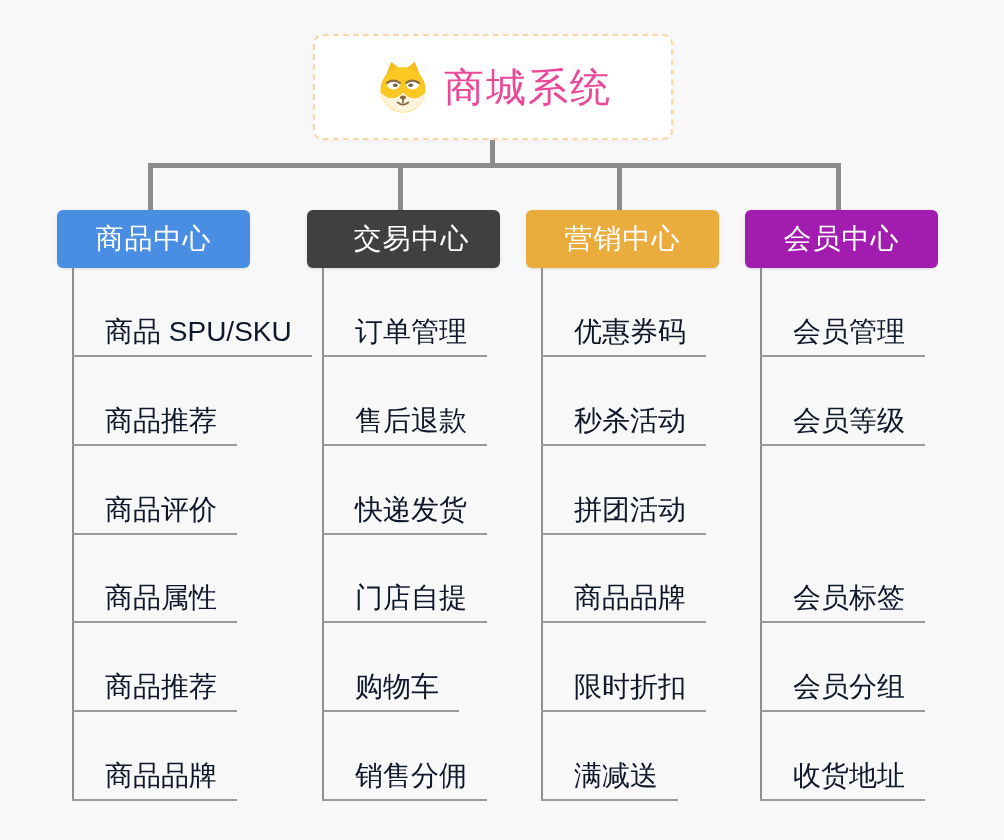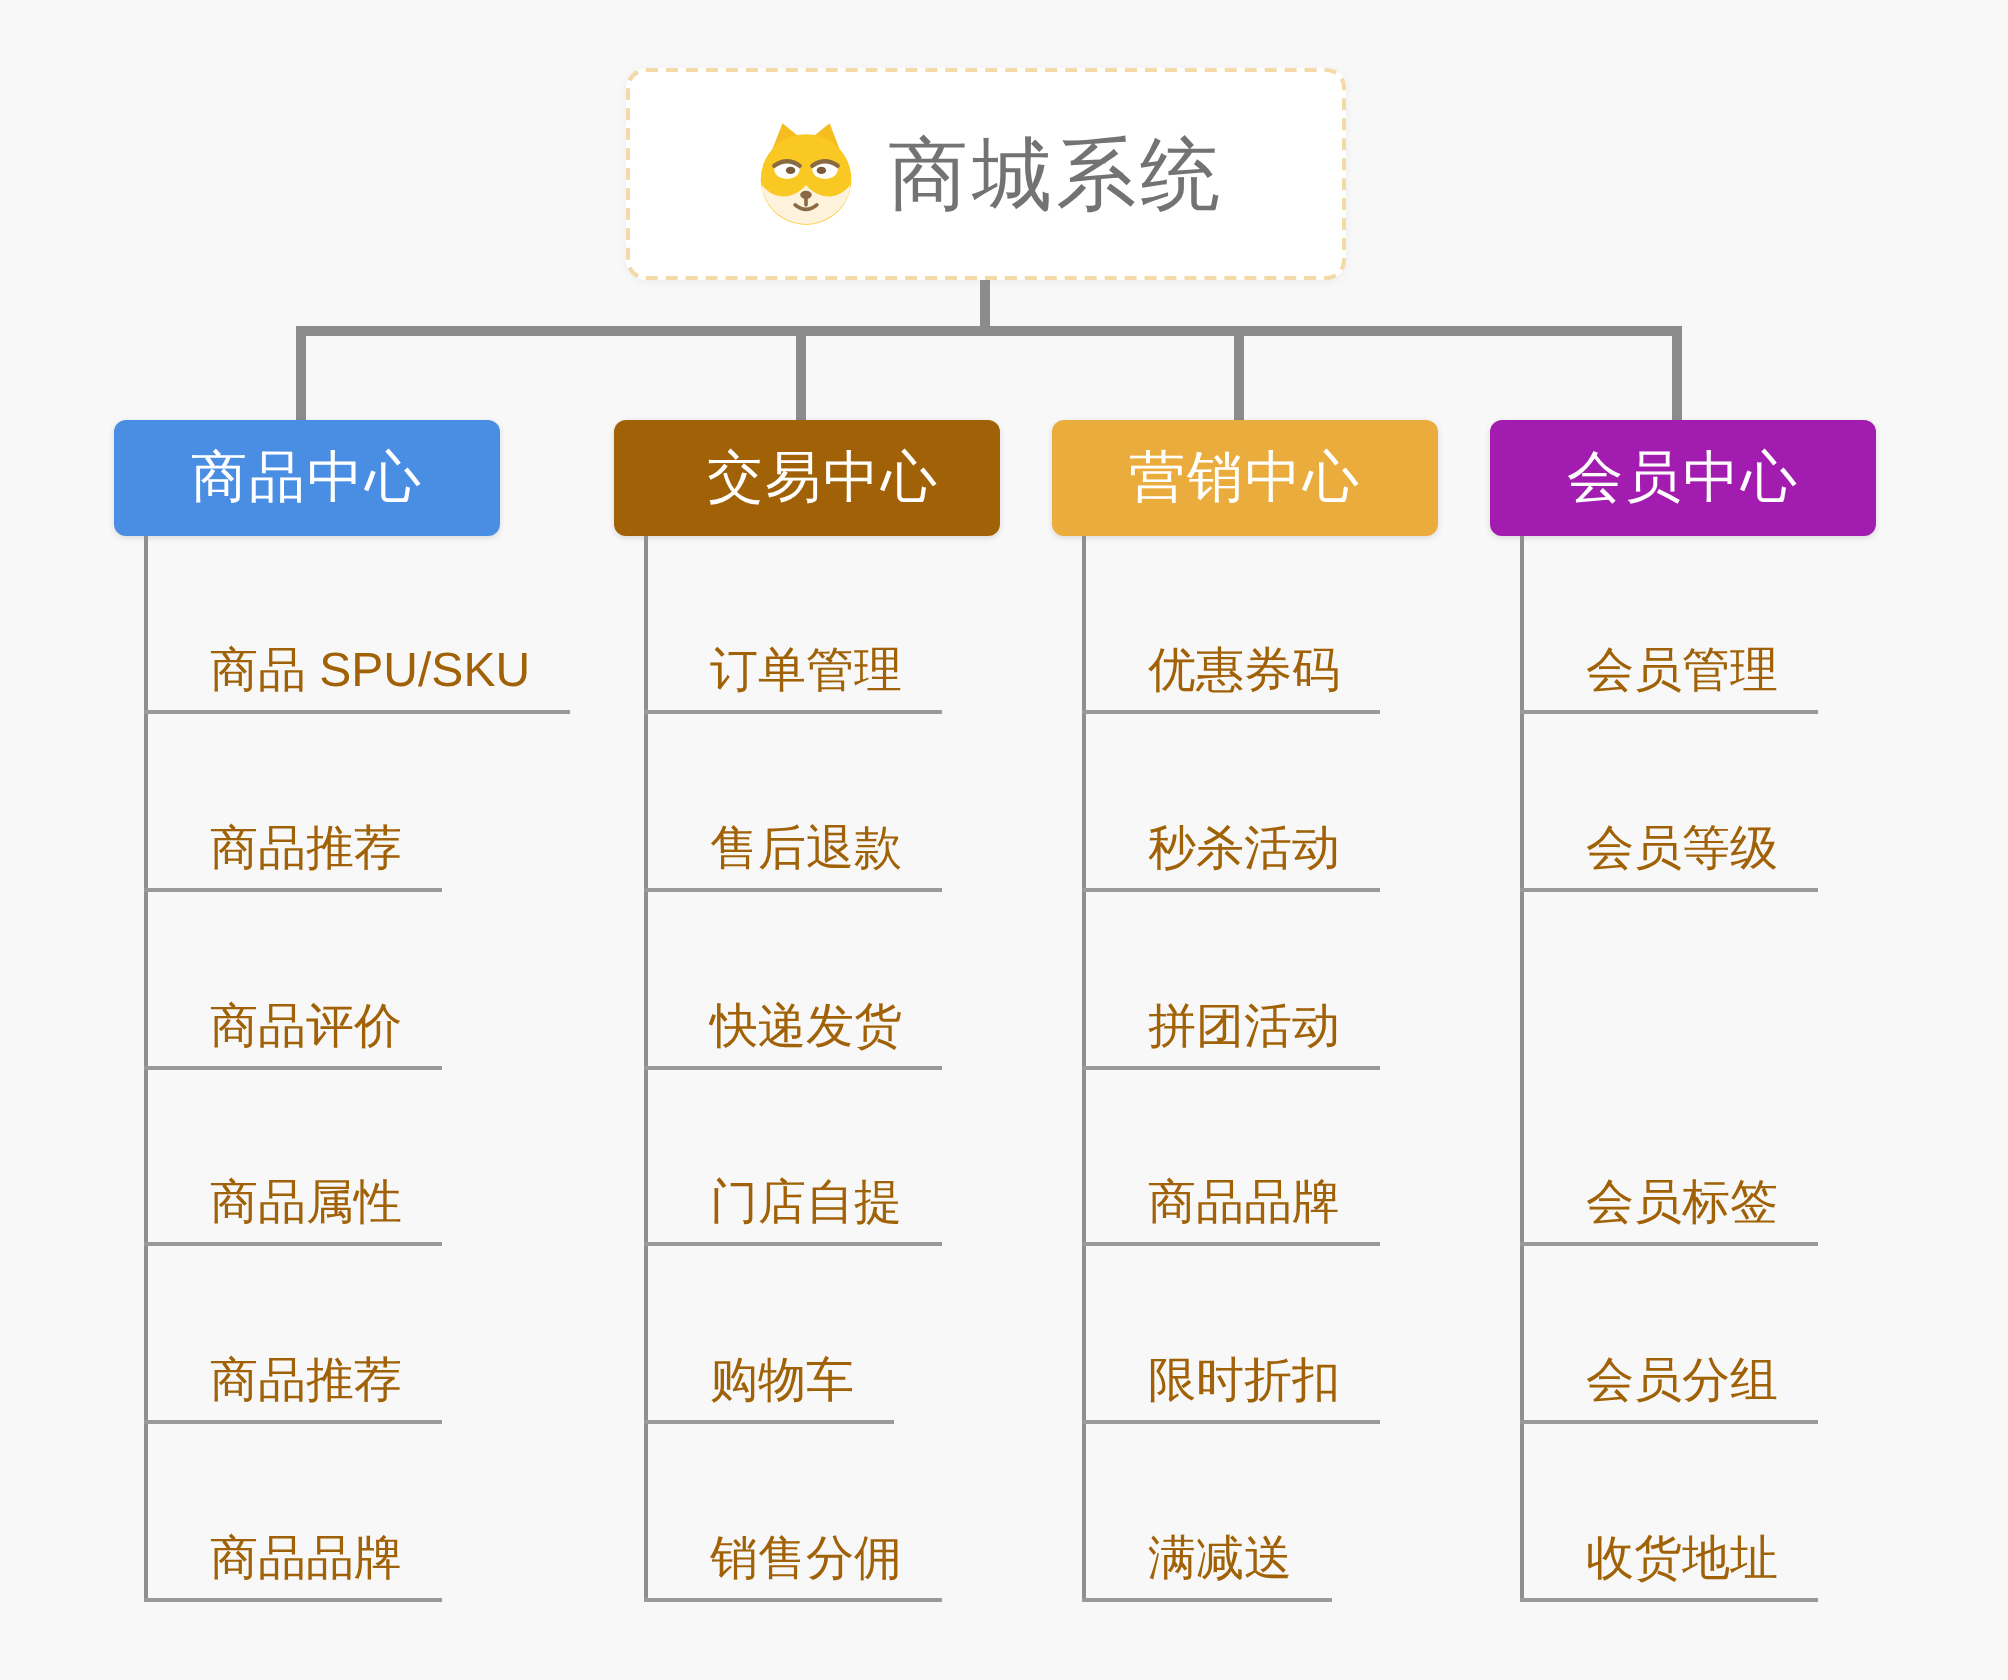--- a/index.html
+++ b/index.html
@@ -79,22 +79,22 @@
   }
 
   .leaf {
     position: absolute;
     left: 15px;
     height: 40px;
     padding: 0 20px 4px 33px;
     border-bottom: 2px solid #9a9a9a;
     display: flex;
     align-items: flex-end;
-    font-size: 24px;
-    color: #a16207;
+    font-size: 28px;
+    color: #0f172a;
     white-space: nowrap;
   }
   .leaf-0 { top: 107px; }
   .leaf-1 { top: 196px; }
   .leaf-2 { top: 285px; }
   .leaf-3 { top: 373px; }
   .leaf-4 { top: 462px; }
   .leaf-5 { top: 551px; }
 </style>
 </head>
@@ -117,21 +117,21 @@
         <ellipse cx="42.5" cy="29.5" rx="7" ry="5.2" fill="#ffffff"></ellipse>
         <path d="M14.5,27.5 Q21.5,22.5 28.5,27.5" fill="none" stroke="#8a6a43" stroke-width="2.4" stroke-linecap="round"></path>
         <path d="M35.5,27.5 Q42.5,22.5 49.5,27.5" fill="none" stroke="#8a6a43" stroke-width="2.4" stroke-linecap="round"></path>
         <ellipse cx="23.5" cy="30" rx="2.6" ry="2" fill="#7a5b3a"></ellipse>
         <ellipse cx="40.5" cy="30" rx="2.6" ry="2" fill="#7a5b3a"></ellipse>
 
         <ellipse cx="32" cy="43.5" rx="3.2" ry="2.2" fill="#8a6a43"></ellipse>
         <path d="M32,45 L32,49 M26,49 Q32,54 38,49" fill="none" stroke="#8a6a43" stroke-width="2" stroke-linecap="round"></path>
       </svg>
     </span>
-    <span class="root-title" style="color: #737373;">商城系统</span>
+    <span class="root-title" style="color: #ec4899;">商城系统</span>
   </div>
 
   <div class="line root-drop"></div>
   <div class="line bus"></div>
   <div class="line drop drop-1"></div>
   <div class="line drop drop-2"></div>
   <div class="line drop drop-3"></div>
   <div class="line drop drop-4"></div>
 
   <div class="branch branch-1">
@@ -139,21 +139,21 @@
     <div class="trunk"></div>
     <div class="leaf leaf-0">商品 SPU/SKU</div>
     <div class="leaf leaf-1">商品推荐</div>
     <div class="leaf leaf-2">商品评价</div>
     <div class="leaf leaf-3">商品属性</div>
     <div class="leaf leaf-4">商品推荐</div>
     <div class="leaf leaf-5">商品品牌</div>
   </div>
 
   <div class="branch branch-2">
-    <div class="branch-header" style="background: #a16207; padding-left: 16px;">交易中心</div>
+    <div class="branch-header" style="background: #404040; padding-left: 16px;">交易中心</div>
     <div class="trunk"></div>
     <div class="leaf leaf-0">订单管理</div>
     <div class="leaf leaf-1">售后退款</div>
     <div class="leaf leaf-2">快递发货</div>
     <div class="leaf leaf-3">门店自提</div>
     <div class="leaf leaf-4">购物车</div>
     <div class="leaf leaf-5">销售分佣</div>
   </div>
 
   <div class="branch branch-3">

